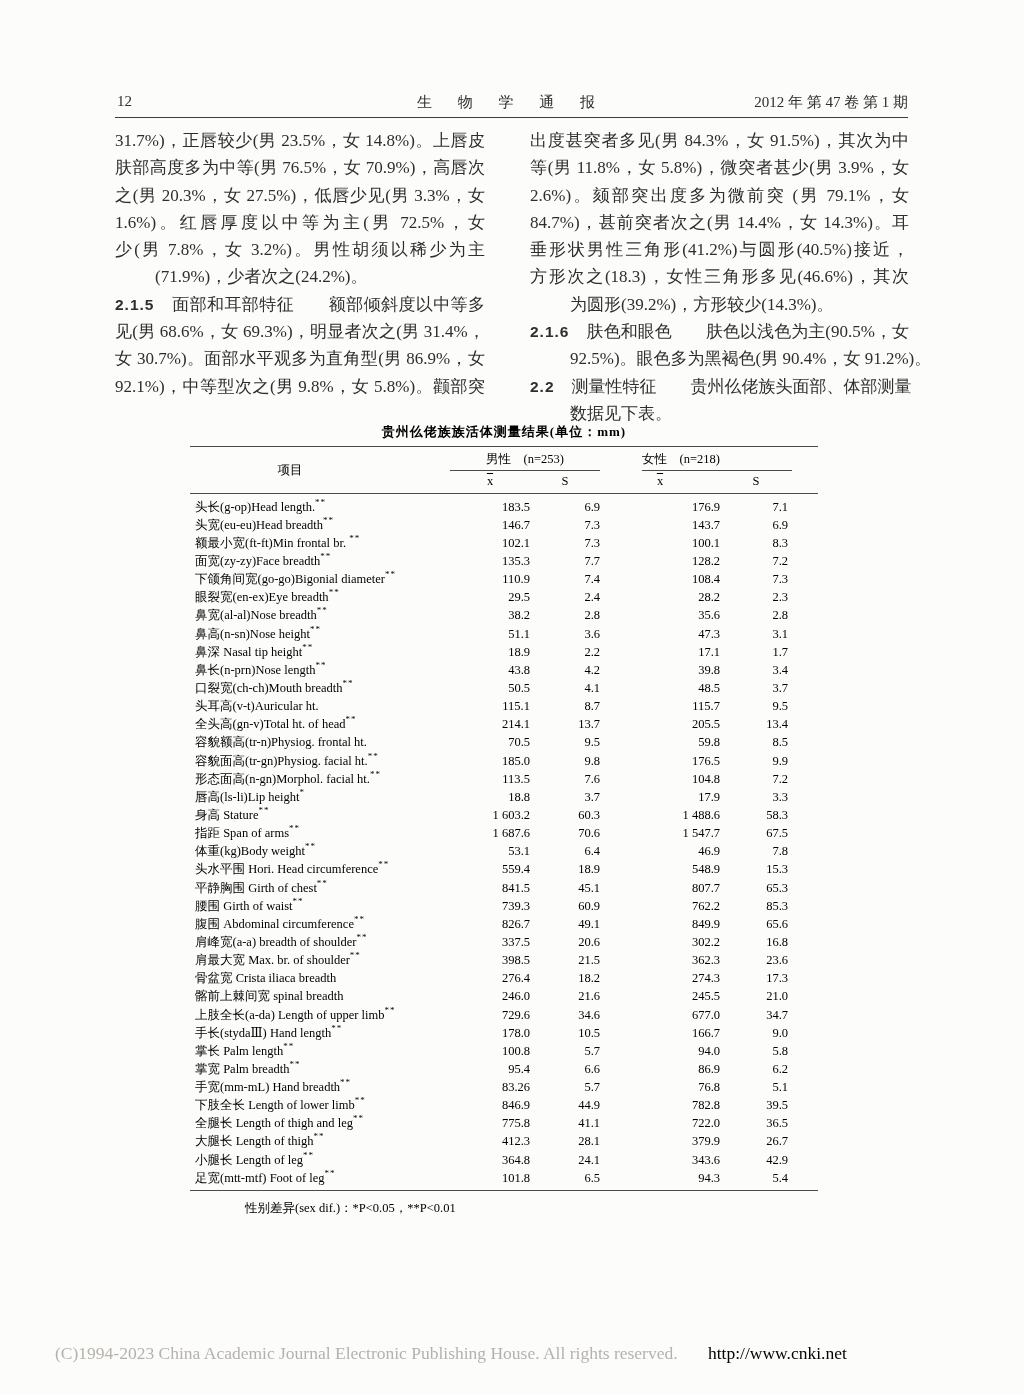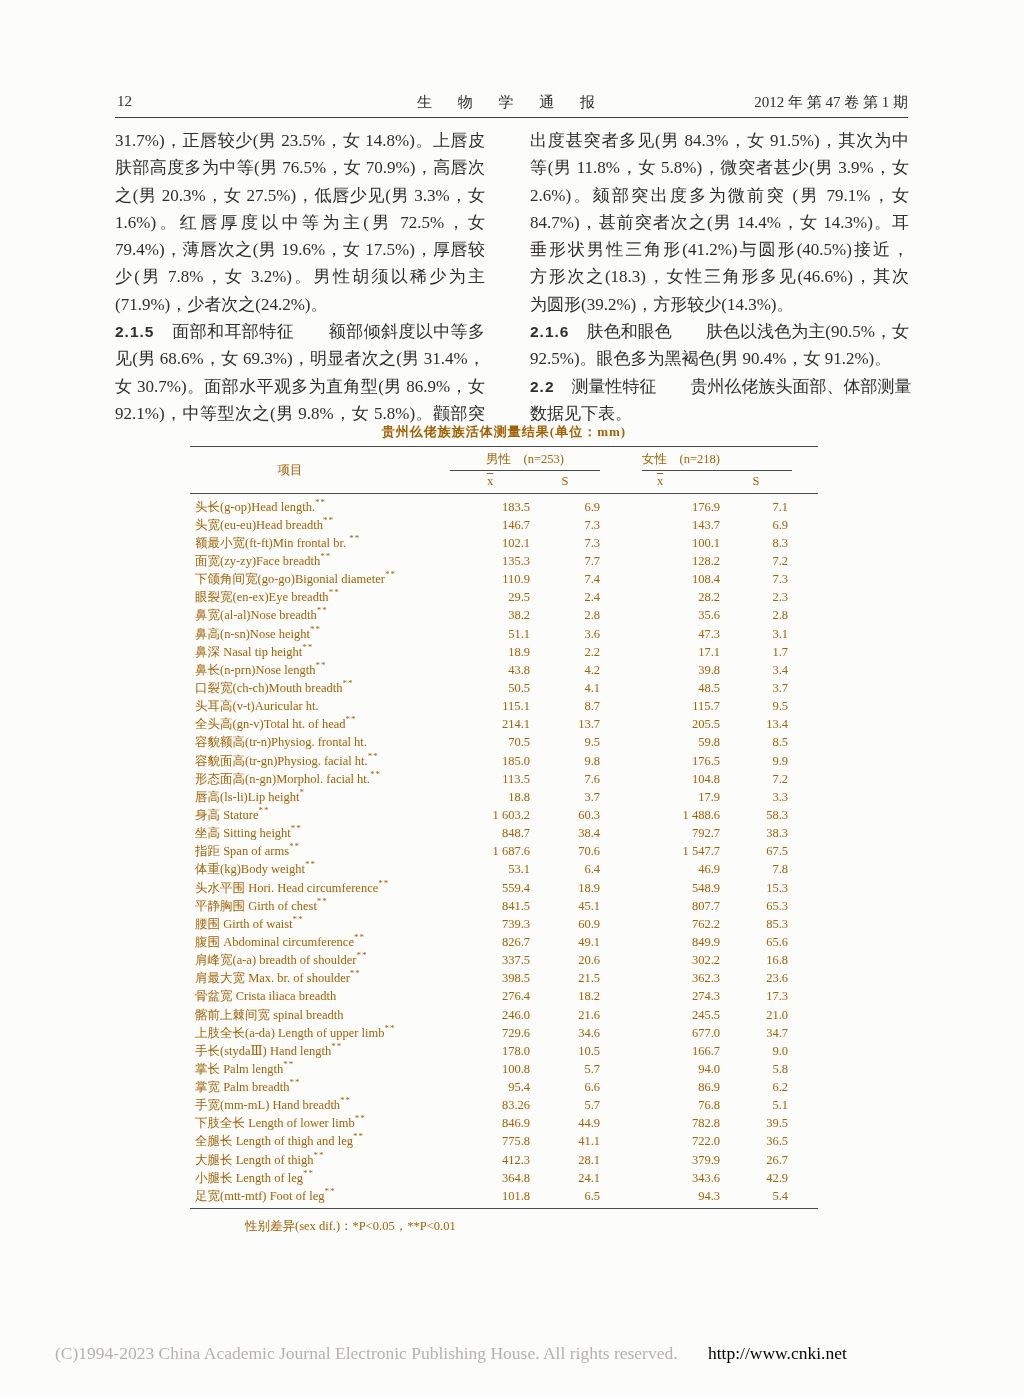--- a/index.html
+++ b/index.html
@@ -11,24 +11,24 @@
   
   .header { position:absolute; top:93px; left:115px; width:793px; height:22px; font-size:15px; }
   .pagenum { position:absolute; left:2px; top:0; }
   .journal { position:absolute; left:50%; transform:translateX(-50%); letter-spacing:11px; white-space:nowrap; }
   .issue   { position:absolute; right:0; top:0; white-space:nowrap; }
   .header-rule { position:absolute; top:117px; left:115px; width:793px; height:1px; background:#3d3d3d; }
   
   .cols { position:absolute; top:127px; left:115px; width:794px; display:flex; gap:45px; }
   .col  { width:379px; font-size:17px; line-height:27.3px; }
   .line { height:27.3px; text-align:justify; text-align-last:justify; white-space:nowrap; }
-  .line.end { text-align-last:left; }
+  .line.end { text-align-last:left;margin-left:40px; }
   .sec  { font-family:"Liberation Sans","DejaVu Sans",sans-serif; font-weight:bold; font-size:15.5px; letter-spacing:1px; }
   
-  .table-wrap { position:absolute; top:423px; left:190px; width:628px; font-size:12.5px; color:#a16207; }
+  .table-wrap { position:absolute; top:423px; left:190px; width:628px; font-size:12.5px; color:#000000; }
   .t-title { text-align:center; font-weight:bold; font-size:13px; margin-bottom:5px; letter-spacing:1px; }
   .t-grid  { border-top:1.5px solid #4a4a4a; border-bottom:1.5px solid #4a4a4a; }
   .thead { display:grid; grid-template-columns:260px 80px 70px 120px 72px 26px; border-bottom:1.2px solid #4a4a4a; }
   .item-h { grid-row:1/3; grid-column:1; display:flex; align-items:center; justify-content:center; padding-right:60px; }
   .grp-m  { grid-row:1; grid-column:2/4; text-align:center; border-bottom:1.2px solid #4a4a4a; padding:4px 0 2px; }
   .grp-f  { grid-row:1; grid-column:4/6; border-bottom:1.2px solid #4a4a4a; margin-left:42px; padding:4px 0 2px; }
   .sub    { grid-row:2; text-align:center; padding:3px 0 4px; }
   .sub.m-mean { grid-column:2; } .sub.m-sd { grid-column:3; }
   .sub.f-mean { grid-column:4; } .sub.f-sd { grid-column:5; }
   .mean { text-decoration:overline; }
@@ -54,21 +54,20 @@
     <span class="issue">2012 年 第 47 卷 第 1 期</span>
   </div>
   <div class="header-rule"></div>
 
   <div class="cols">
     <div class="col" id="left-col">
         <div class="line">31.7%)，正唇较少(男 23.5%，女 14.8%)。上唇皮</div>
         <div class="line">肤部高度多为中等(男 76.5%，女 70.9%)，高唇次</div>
         <div class="line">之(男 20.3%，女 27.5%)，低唇少见(男 3.3%，女</div>
         <div class="line">1.6%)。红唇厚度以中等为主(男 72.5%，女</div>
-        <div class="line">79.4%)，薄唇次之(男 19.6%，女 17.5%)，厚唇较</div>
         <div class="line">少(男 7.8%，女 3.2%)。男性胡须以稀少为主</div>
         <div class="line end">(71.9%)，少者次之(24.2%)。</div>
         <div class="line"><b class="sec">2.1.5</b>　面部和耳部特征　　额部倾斜度以中等多</div>
         <div class="line">见(男 68.6%，女 69.3%)，明显者次之(男 31.4%，</div>
         <div class="line">女 30.7%)。面部水平观多为直角型(男 86.9%，女</div>
         <div class="line">92.1%)，中等型次之(男 9.8%，女 5.8%)。颧部突</div>
       </div>
     <div class="col" id="right-col">
         <div class="line">出度甚突者多见(男 84.3%，女 91.5%)，其次为中</div>
         <div class="line">等(男 11.8%，女 5.8%)，微突者甚少(男 3.9%，女</div>
@@ -235,28 +234,20 @@
           </div>
           <div class="trow">
             <div class="c-label">身高 Stature<sup class="sig">**</sup></div>
             <div class="c-num">1 603.2</div>
             <div class="c-num">60.3</div>
             <div class="c-num">1 488.6</div>
             <div class="c-num f-sd">58.3</div>
             <div></div>
           </div>
           <div class="trow">
-            <div class="c-label">坐高 Sitting height<sup class="sig">**</sup></div>
-            <div class="c-num">848.7</div>
-            <div class="c-num">38.4</div>
-            <div class="c-num">792.7</div>
-            <div class="c-num f-sd">38.3</div>
-            <div></div>
-          </div>
-          <div class="trow">
             <div class="c-label">指距 Span of arms<sup class="sig">**</sup></div>
             <div class="c-num">1 687.6</div>
             <div class="c-num">70.6</div>
             <div class="c-num">1 547.7</div>
             <div class="c-num f-sd">67.5</div>
             <div></div>
           </div>
           <div class="trow">
             <div class="c-label">体重(kg)Body weight<sup class="sig">**</sup></div>
             <div class="c-num">53.1</div>

